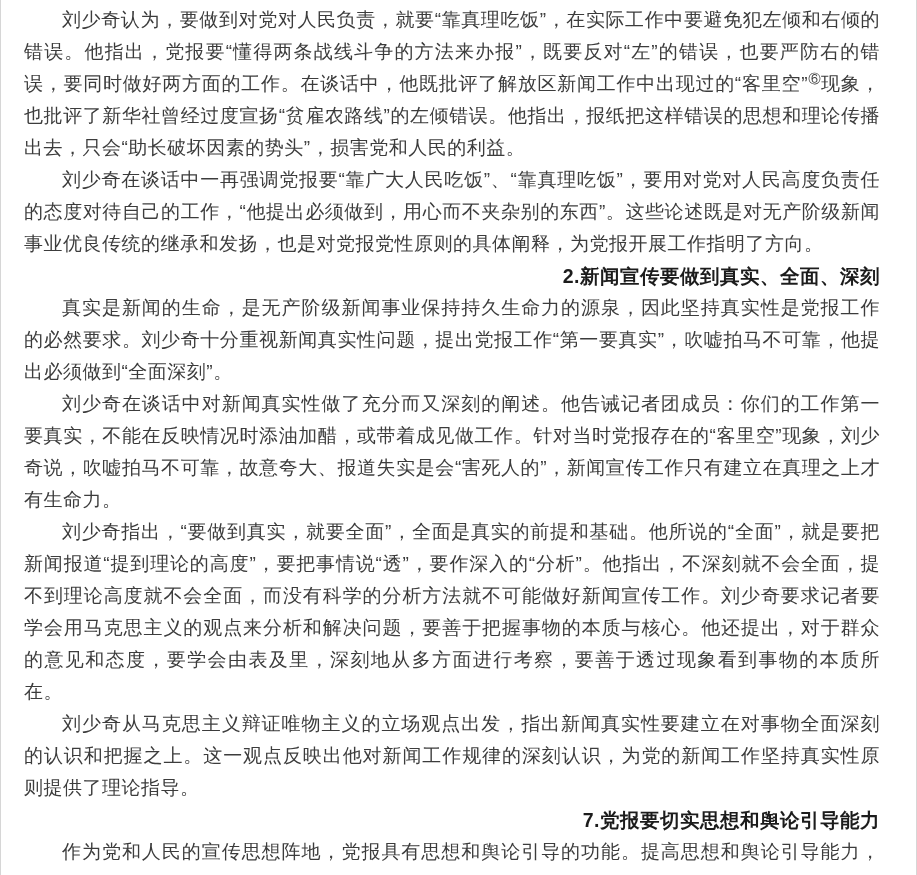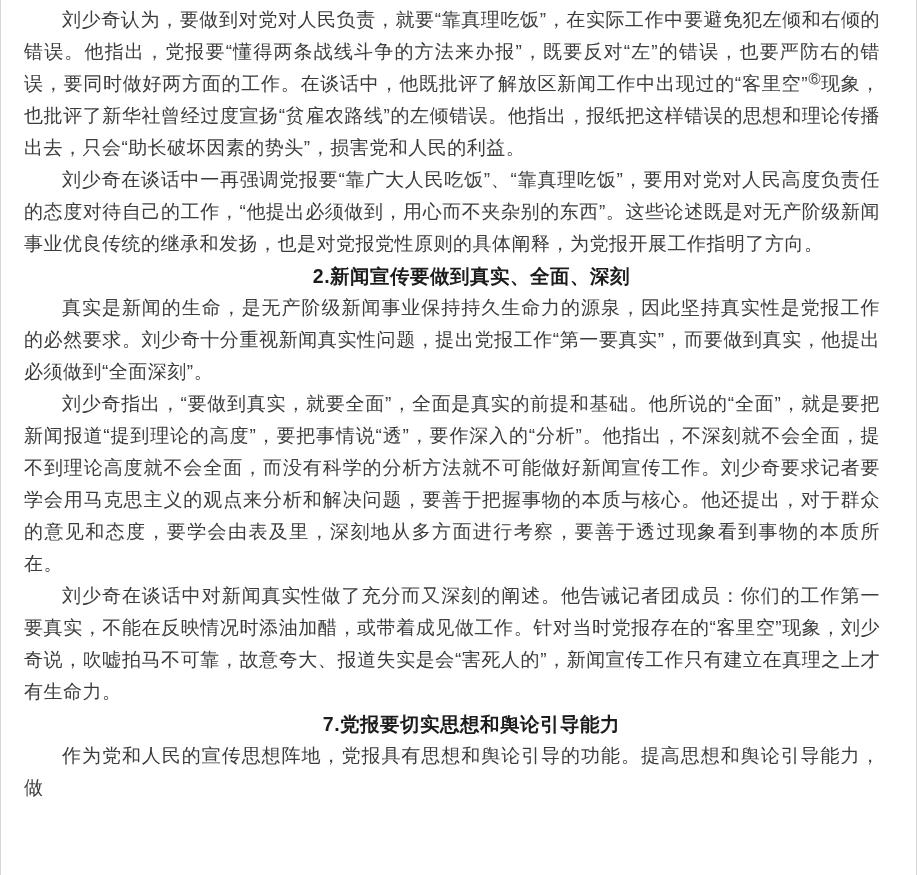--- a/index.html
+++ b/index.html
@@ -30,21 +30,21 @@
     text-indent: 2em;
     letter-spacing: 0.5px;
   }
   .section-heading {
     margin: 0;
     font-family: "Liberation Sans", "DejaVu Sans", sans-serif;
     font-weight: 700;
     font-size: 19.5px;
     line-height: 32px;
     color: #1c1c1c;
-    text-align: center;
+    text-align: right;
     text-indent: 2em;
     letter-spacing: 0.5px;
   }
   .footnote-mark {
     font-size: 12.5px;
     line-height: 0;
     vertical-align: 7px;
     color: #3c3c3c;
     letter-spacing: 0;
   }
@@ -54,25 +54,26 @@
 
 <div class="page">
   <div class="content">
 
     <p class="body-para"><span>刘少奇认为，要做到对党对人民负责，就要“靠真理吃饭”，在实际工作中要避免犯左倾和右倾的错误。他指出，党报要“懂得两条战线斗争的方法来办报”，既要反对“左”的错误，也要严防右的错误，要同时做好两方面的工作。在谈话中，他既批评了解放区新闻工作中出现过的“客里空”</span><sup class="footnote-mark">⑥</sup><span>现象，也批评了新华社曾经过度宣扬“贫雇农路线”的左倾错误。他指出，报纸把这样错误的思想和理论传播出去，只会“助长破坏因素的势头”，损害党和人民的利益。</span></p>
 
     <p class="body-para">刘少奇在谈话中一再强调党报要“靠广大人民吃饭”、“靠真理吃饭”，要用对党对人民高度负责任的态度对待自己的工作，“他提出必须做到，用心而不夹杂别的东西”。这些论述既是对无产阶级新闻事业优良传统的继承和发扬，也是对党报党性原则的具体阐释，为党报开展工作指明了方向。</p>
 
     <h3 class="section-heading">2.新闻宣传要做到真实、全面、深刻</h3>
 
-    <p class="body-para">真实是新闻的生命，是无产阶级新闻事业保持持久生命力的源泉，因此坚持真实性是党报工作的必然要求。刘少奇十分重视新闻真实性问题，提出党报工作“第一要真实”，而要做到真实，他提出必须做到“全面深刻”。</p>
+    <p class="body-para">真实是新闻的生命，是无产阶级新闻事业保持持久生命力的源泉，因此坚持真实性是党报工作的必然要求。刘少奇十分重视新闻真实性问题，提出党报工作“第一要真实”，吹嘘拍马不可靠，他提出必须做到“全面深刻”。</p>
+
+    <p class="body-para">刘少奇在谈话中对新闻真实性做了充分而又深刻的阐述。他告诫记者团成员：你们的工作第一要真实，不能在反映情况时添油加醋，或带着成见做工作。针对当时党报存在的“客里空”现象，刘少奇说，吹嘘拍马不可靠，故意夸大、报道失实是会“害死人的”，新闻宣传工作只有建立在真理之上才有生命力。</p>
 
     <p class="body-para">刘少奇指出，“要做到真实，就要全面”，全面是真实的前提和基础。他所说的“全面”，就是要把新闻报道“提到理论的高度”，要把事情说“透”，要作深入的“分析”。他指出，不深刻就不会全面，提不到理论高度就不会全面，而没有科学的分析方法就不可能做好新闻宣传工作。刘少奇要求记者要学会用马克思主义的观点来分析和解决问题，要善于把握事物的本质与核心。他还提出，对于群众的意见和态度，要学会由表及里，深刻地从多方面进行考察，要善于透过现象看到事物的本质所在。</p>
 
-    <p class="body-para">刘少奇在谈话中对新闻真实性做了充分而又深刻的阐述。他告诫记者团成员：你们的工作第一要真实，不能在反映情况时添油加醋，或带着成见做工作。针对当时党报存在的“客里空”现象，刘少奇说，吹嘘拍马不可靠，故意夸大、报道失实是会“害死人的”，新闻宣传工作只有建立在真理之上才有生命力。</p>
-
+    <p class="body-para">刘少奇从马克思主义辩证唯物主义的立场观点出发，指出新闻真实性要建立在对事物全面深刻的认识和把握之上。这一观点反映出他对新闻工作规律的深刻认识，为党的新闻工作坚持真实性原则提供了理论指导。</p>
 
     <h3 class="section-heading">7.党报要切实思想和舆论引导能力</h3>
 
     <p class="body-para">作为党和人民的宣传思想阵地，党报具有思想和舆论引导的功能。提高思想和舆论引导能力，做</p>
 
   </div>
 </div>
 
 </body></html>

